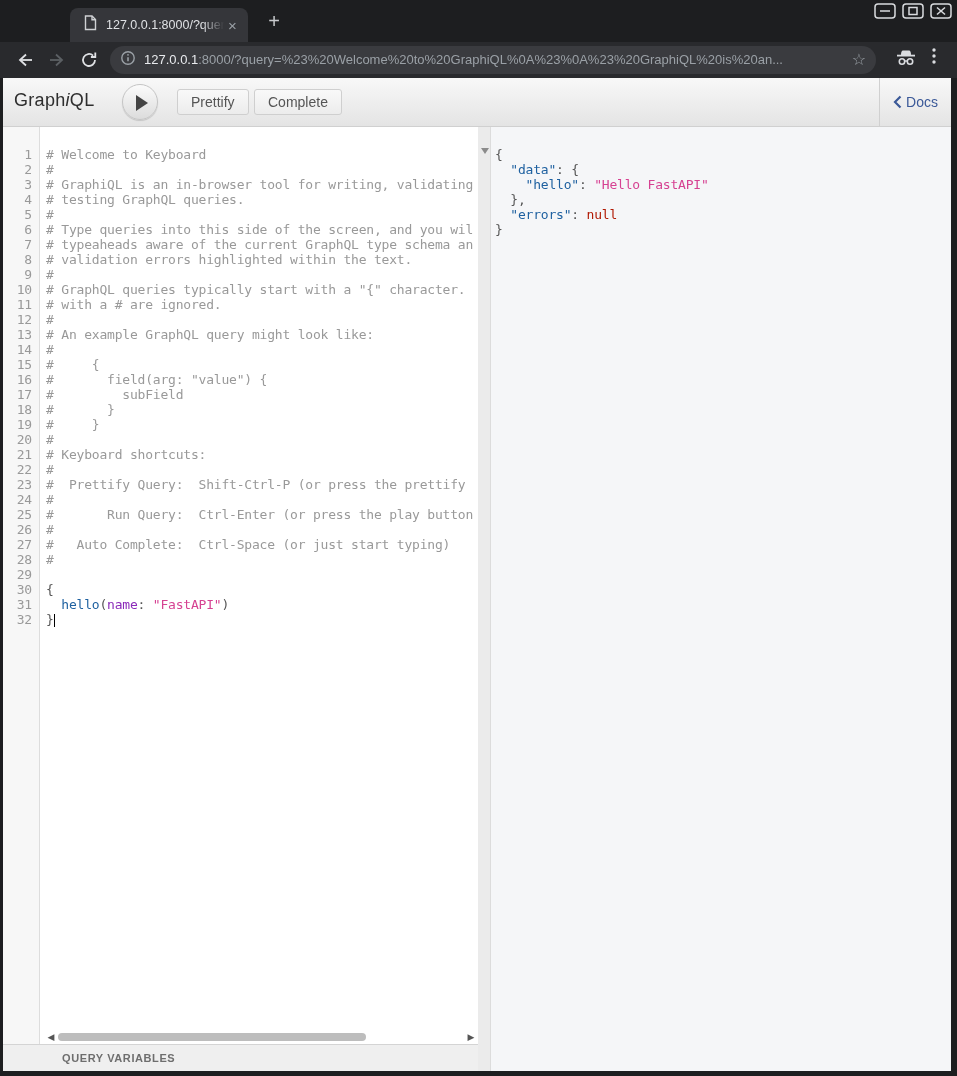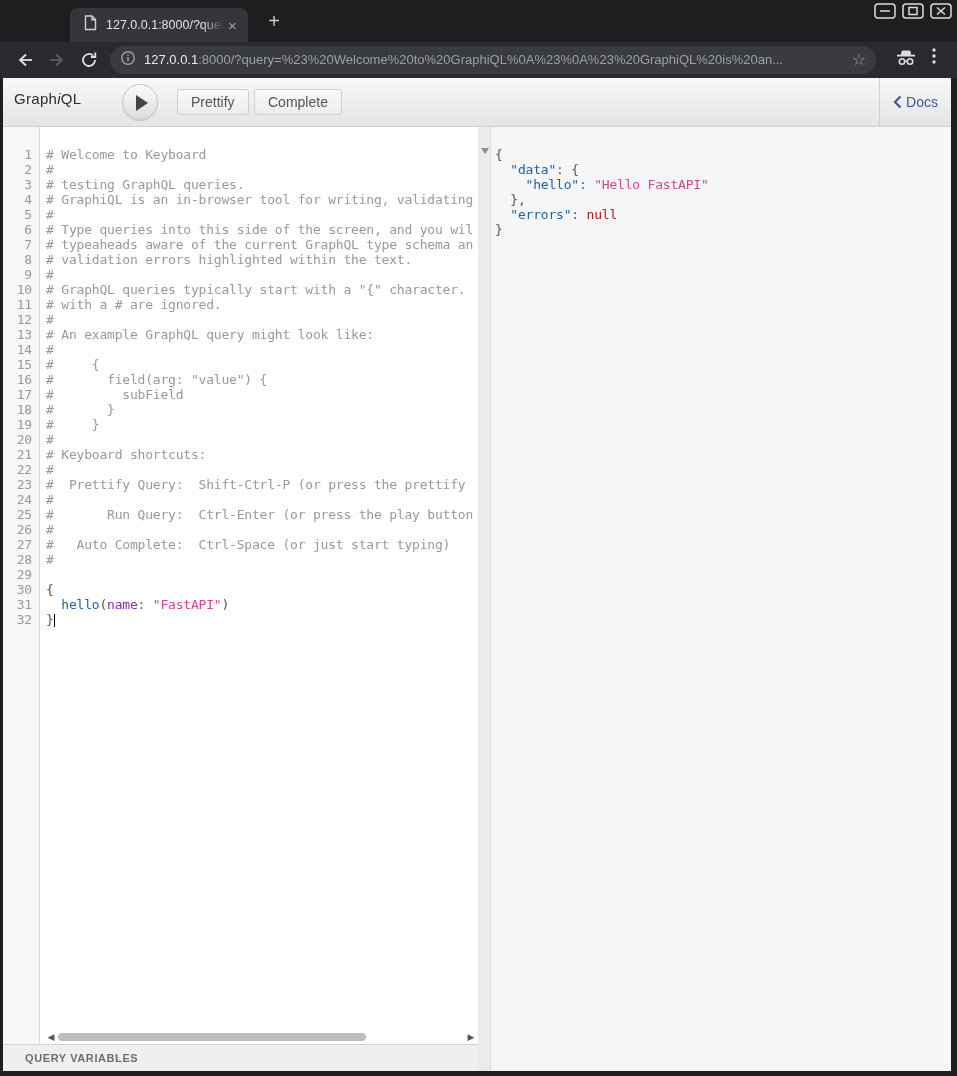--- a/index.html
+++ b/index.html
@@ -31,21 +31,21 @@
   .url { font-size:13px; white-space:nowrap; overflow:hidden; margin-left:8px; flex:1; }
   .url .host { color:#e8eaed; }
   .url .rest { color:#9aa0a6; }
   .star { color:#9aa0a6; font-size:16px; margin-left:6px; line-height:1; }
   .incog { position:absolute; right:39px; top:48px; }
   .menu-dots { position:absolute; right:16px; top:46px; }
 
   
   .gql-header { position:absolute; left:3px; top:78px; width:948px; height:49px;
                 background:linear-gradient(#f8f8f8, #e4e4e4); border-bottom:1px solid #d0d0d0; }
-  .logo { position:absolute; left:11px; top:12px; font-size:15px; color:#2e2e2e; letter-spacing:0.3px; }
+  .logo { position:absolute; left:11px; top:12px; font-size:18px; color:#2e2e2e; letter-spacing:0.3px; }
   .logo em { font-style:italic; }
   .play-btn { position:absolute; left:119px; top:6px; width:36px; height:36px; border-radius:50%;
               background:linear-gradient(#fbfbfb, #dcdcdc); border:1px solid #c5c5c5;
               box-shadow:0 1px 1px rgba(0,0,0,0.15); }
   .play-tri { position:absolute; left:13px; top:10px; width:0; height:0;
               border-left:12px solid #444; border-top:8px solid transparent; border-bottom:8px solid transparent; }
   .tb-btn { position:absolute; top:11px; height:26px; padding:0 13px; font-size:14px; color:#555;
             background:linear-gradient(#f9f9f9, #ececec); border:1px solid #cfcfcf; border-radius:3px;
             font-family:"Liberation Sans", sans-serif; }
   .btn-prettify { left:174px; }
@@ -72,21 +72,21 @@
 
   .hscroll { position:absolute; left:43px; right:2px; top:903px; height:14px; background:#fff;
              display:flex; align-items:center; }
   .hs-arrow { width:10px; color:#555; font-size:9px; line-height:14px; text-align:center; }
   .hs-arrow.right { position:absolute; right:0; }
   .hs-track { position:absolute; left:12px; right:12px; top:3px; height:8px; }
   .hs-thumb { position:absolute; left:0; top:0; width:308px; height:8px; background:#bdbdbd; border-radius:4px; }
 
   .vars-bar { position:absolute; left:3px; top:1044px; width:475px; height:27px; background:#efefef;
               border-top:1px solid #d4d4d4; display:flex; align-items:center; }
-  .vars-title { margin-left:22px; font-size:11px; font-weight:bold; letter-spacing:0.6px; color:#6e6e6e; }
+  .vars-title { margin-left:59px; font-size:11px; font-weight:bold; letter-spacing:0.6px; color:#6e6e6e; }
 
   .pane-divider { position:absolute; left:478px; top:127px; width:13px; height:944px; background:#ebebeb;
                   border-right:1px solid #dcdcdc; }
   .result-pane { position:absolute; left:491px; top:127px; width:460px; height:944px; background:#f5f6f8; }
   .rcode { position:absolute; left:4px; top:0; right:0; padding-top:20px; overflow:hidden; }
   .fold-arrow { position:absolute; left:481px; top:148px; width:0; height:0; z-index:5;
                 border-top:6px solid #8b8b8b; border-left:4.5px solid transparent; border-right:4.5px solid transparent; }
 
   
   .edge-left  { position:absolute; left:0; top:78px; width:3px; height:998px; background:#1d1e20; }
@@ -227,22 +227,22 @@
       <div class="ln">27</div>
       <div class="ln">28</div>
       <div class="ln">29</div>
       <div class="ln">30</div>
       <div class="ln">31</div>
       <div class="ln">32</div>
     </div>
   <div class="code" id="code">
       <div class="cl"><span class="tok-cmt"># Welcome to Keyboard</span></div>
       <div class="cl"><span class="tok-cmt">#</span></div>
+      <div class="cl"><span class="tok-cmt"># GraphiQL is an in-browser tool for writing, validating</span></div>
       <div class="cl"><span class="tok-cmt"># testing GraphQL queries.</span></div>
-      <div class="cl"><span class="tok-cmt"># GraphiQL is an in-browser tool for writing, validating</span></div>
       <div class="cl"><span class="tok-cmt">#</span></div>
       <div class="cl"><span class="tok-cmt"># Type queries into this side of the screen, and you wil</span></div>
       <div class="cl"><span class="tok-cmt"># typeaheads aware of the current GraphQL type schema an</span></div>
       <div class="cl"><span class="tok-cmt"># validation errors highlighted within the text.</span></div>
       <div class="cl"><span class="tok-cmt">#</span></div>
       <div class="cl"><span class="tok-cmt"># GraphQL queries typically start with a "{" character.</span></div>
       <div class="cl"><span class="tok-cmt"># with a # are ignored.</span></div>
       <div class="cl"><span class="tok-cmt">#</span></div>
       <div class="cl"><span class="tok-cmt"># An example GraphQL query might look like:</span></div>
       <div class="cl"><span class="tok-cmt">#</span></div>

